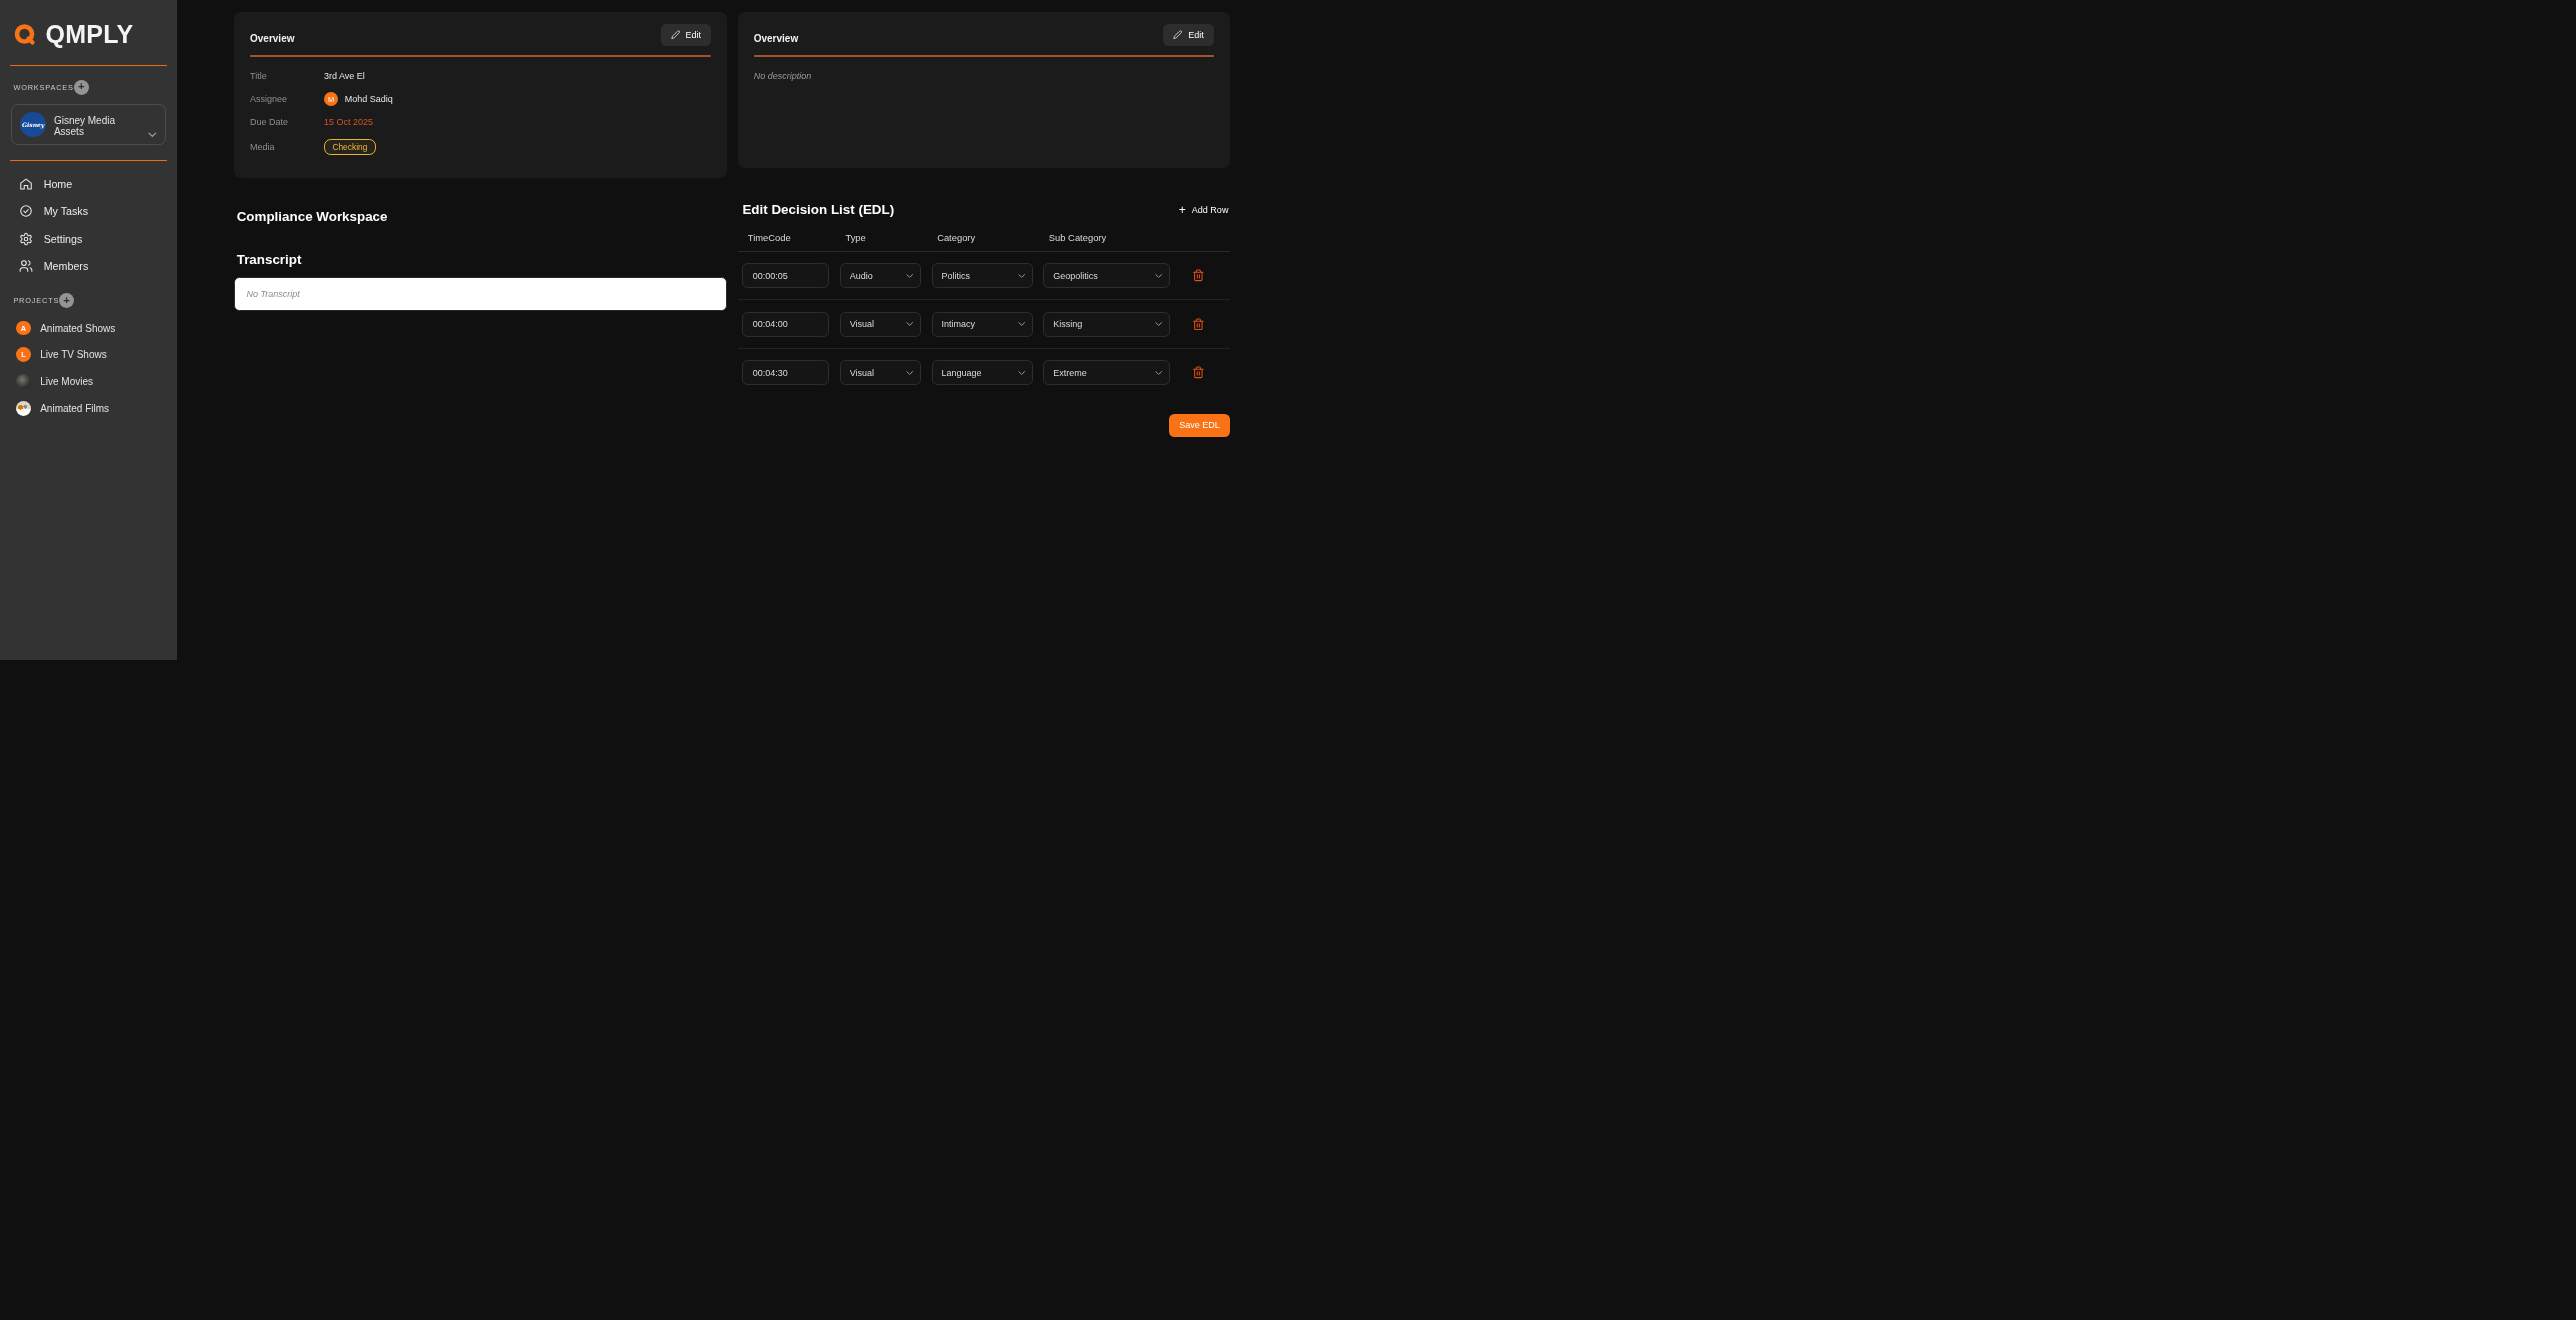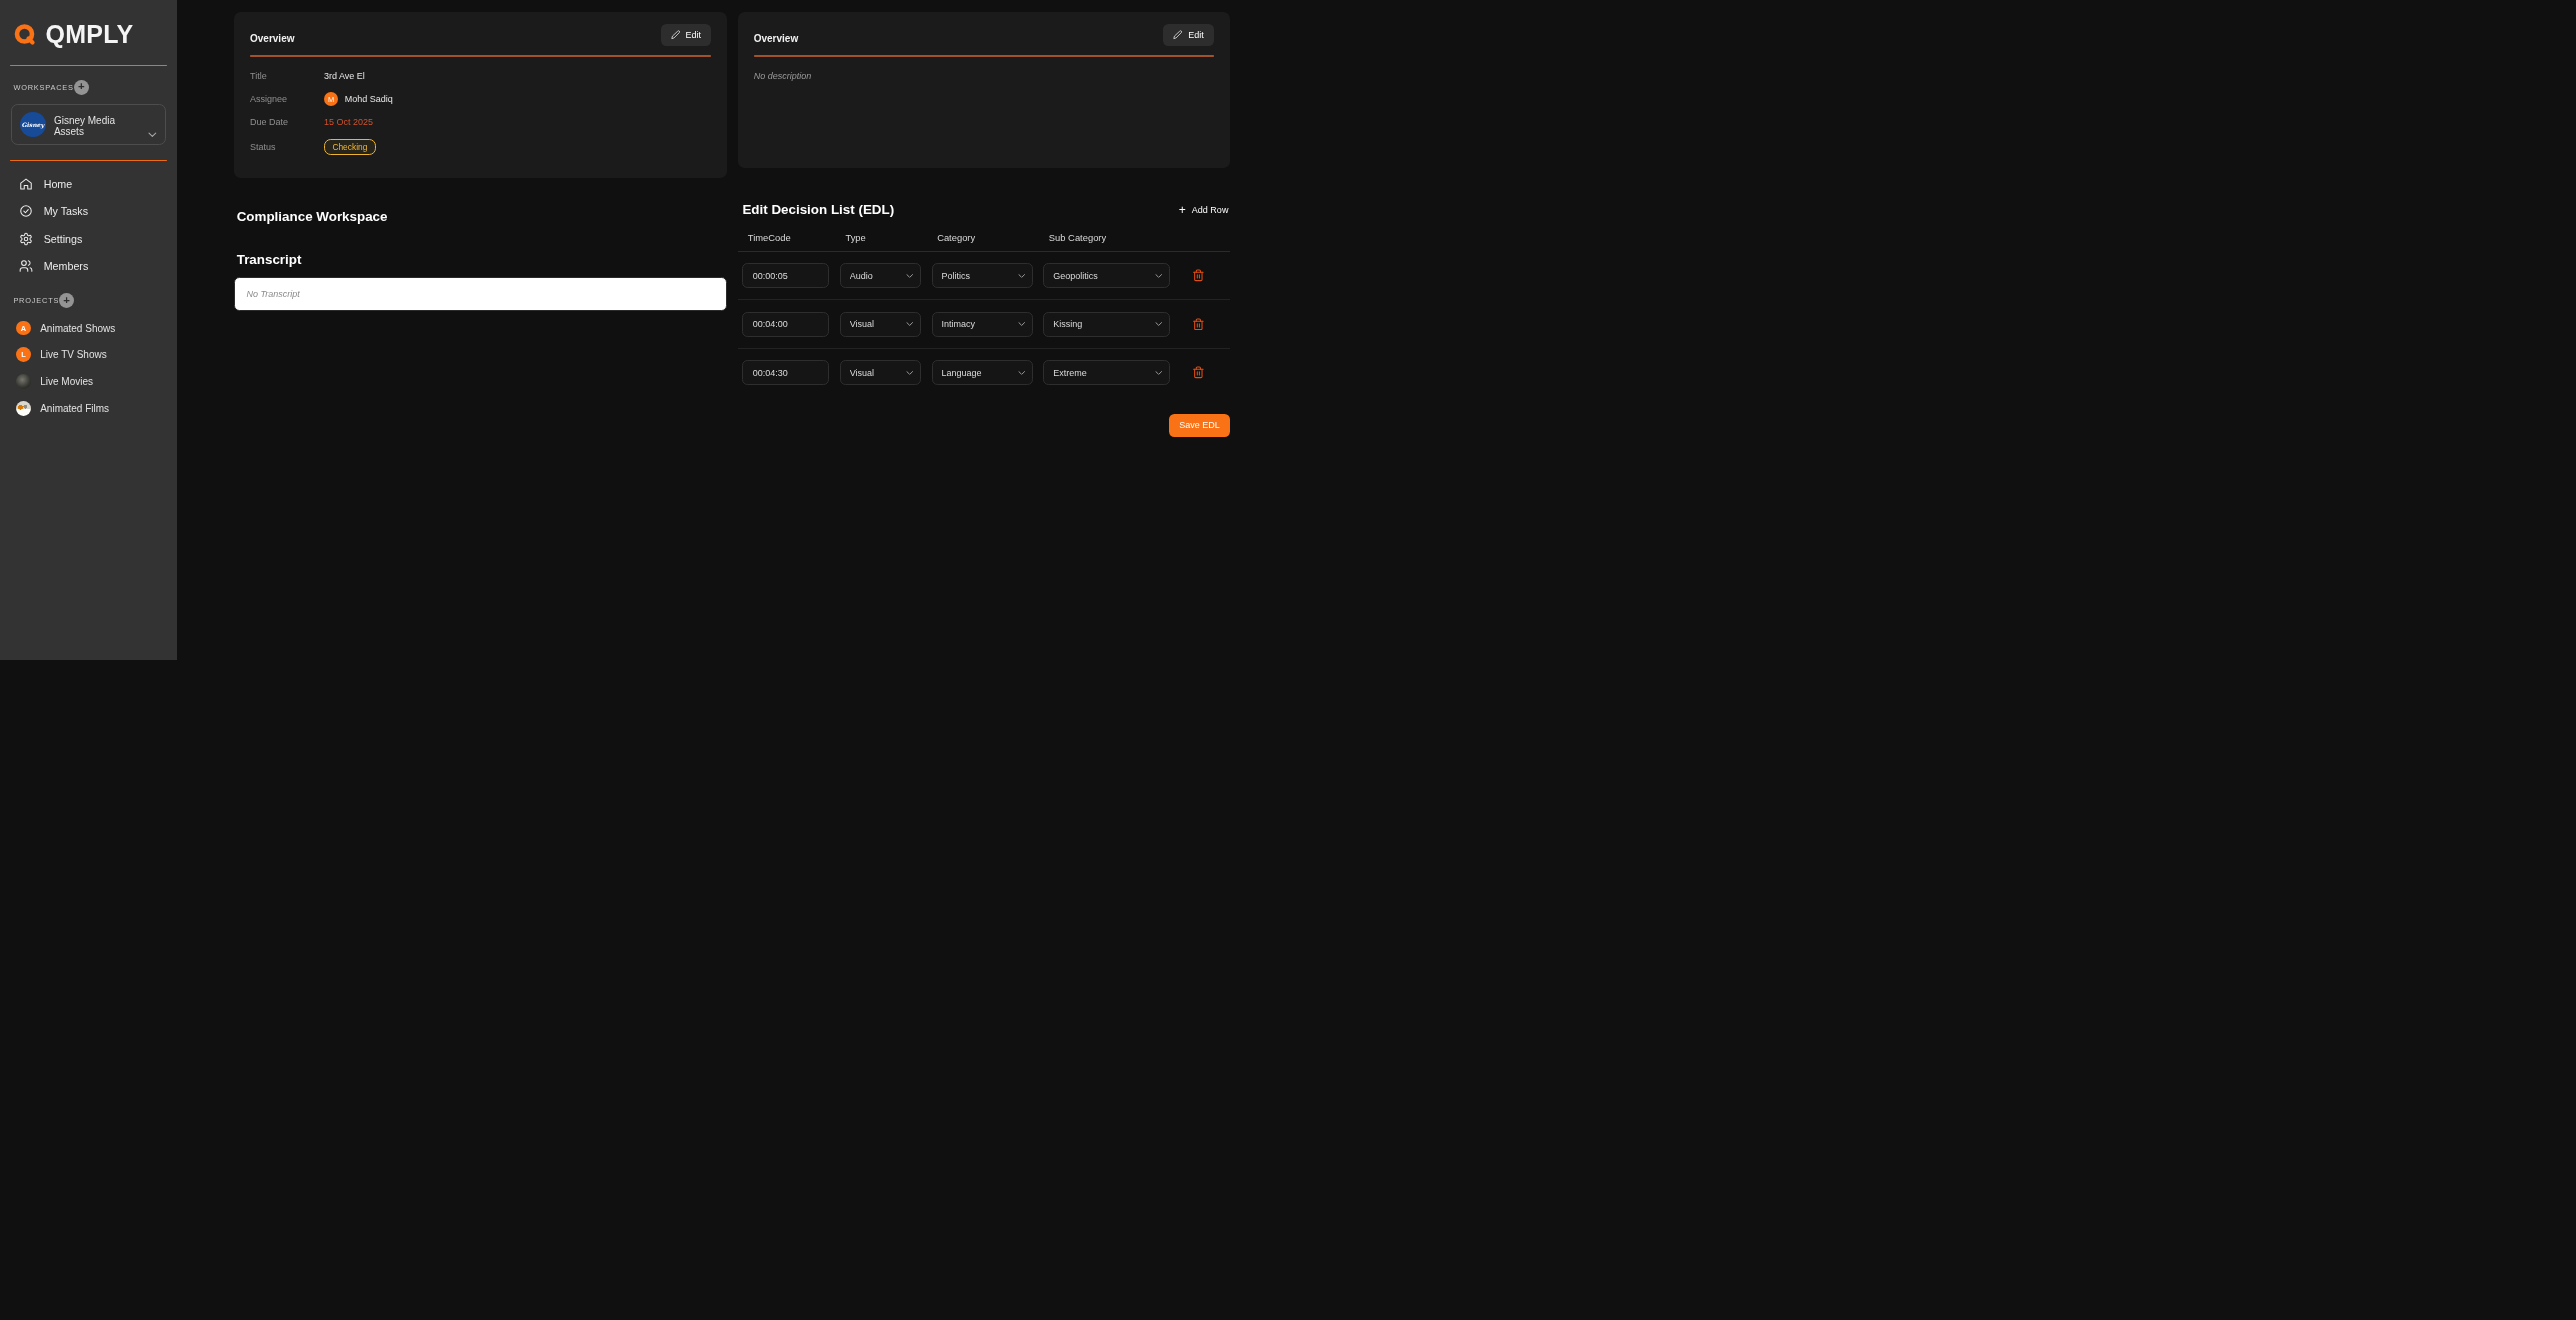--- a/index.html
+++ b/index.html
@@ -233,21 +233,21 @@
         <span class="field-value">
           <span class="assignee-avatar">M</span>
           <span>Mohd Sadiq</span>
         </span>
       </div>
       <div class="field-row">
         <span class="field-label">Due Date</span>
         <span class="field-value due-date">15 Oct 2025</span>
       </div>
       <div class="field-row">
-        <span class="field-label">Status</span>
+        <span class="field-label">Media</span>
         <span class="status-badge">Checking</span>
       </div>
     </section>
 
     <h2 class="h2 compliance-h">Compliance Workspace</h2>
 
 
     <h2 class="h2 transcript-h">Transcript</h2>
     <div class="transcript-box">
       <span class="transcript-empty">No Transcript</span>

